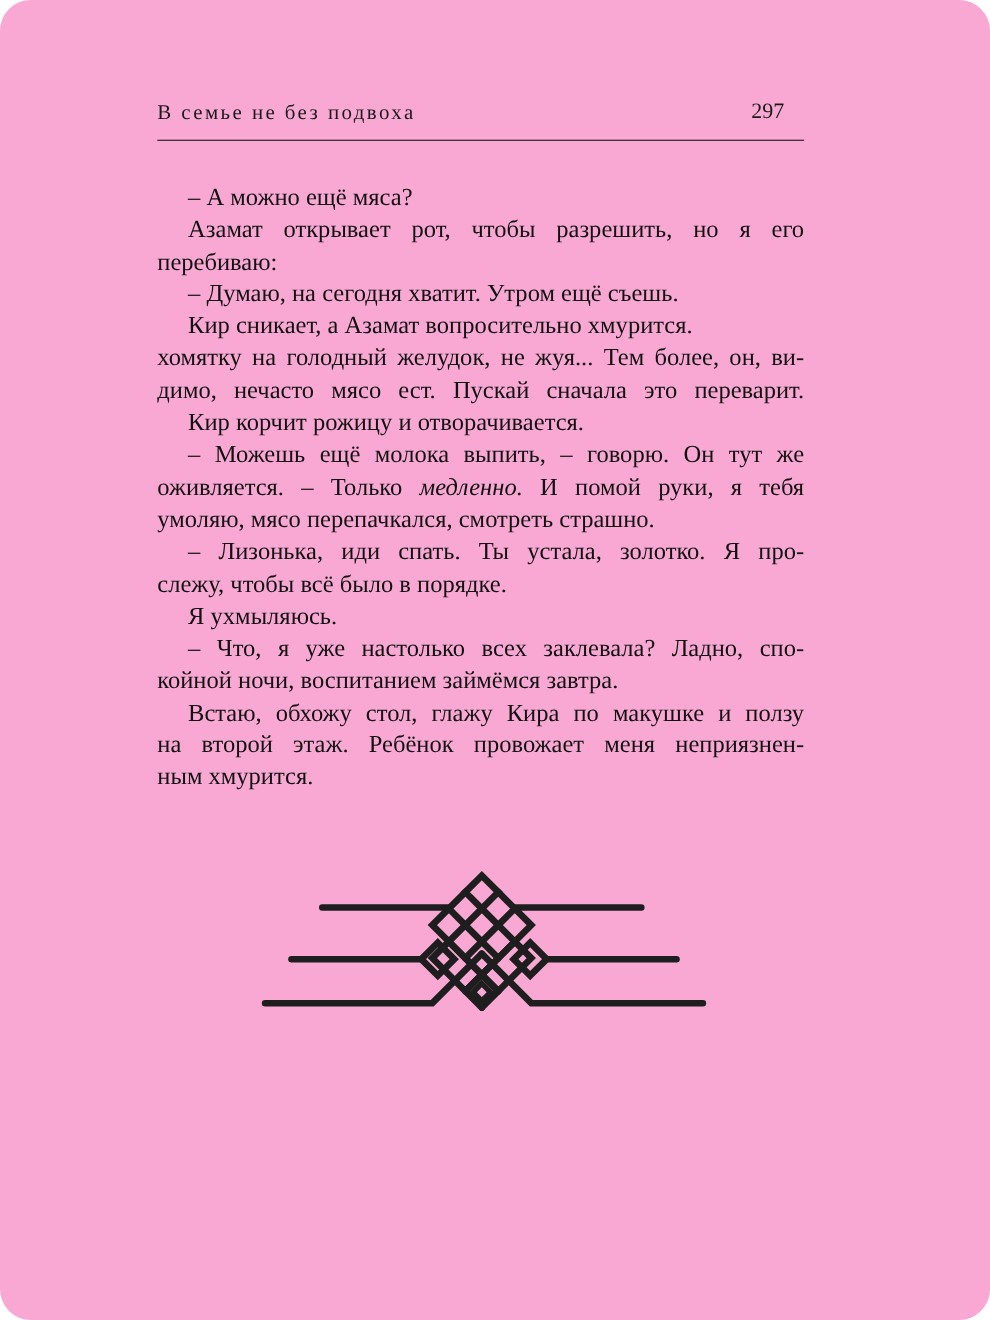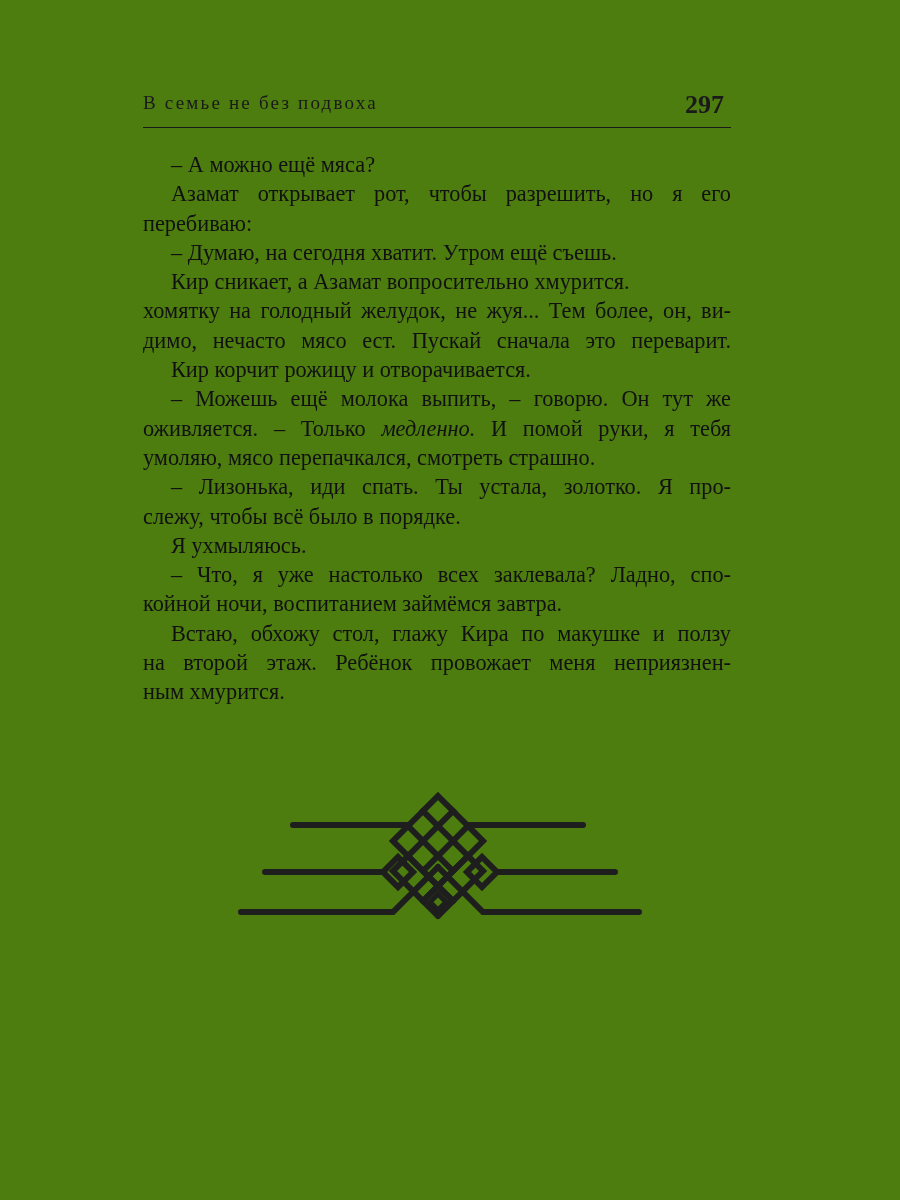--- a/index.html
+++ b/index.html
@@ -1,29 +1,29 @@
 <!DOCTYPE html>
 <html><head>
 <meta charset="utf-8">
 <style>
   html, body { margin: 0; padding: 0; background: #ffffff; }
   body { width: 900px; height: 1200px; position: relative; overflow: hidden; }
-  .page { position: absolute; left: 0; top: 0; width: 900px; height: 1200px; background: #4d7c0f; }
+  .page { position: absolute; left: 0; top: 0; width: 900px; height: 1200px; background: #f9a8d4; border-radius: 28px; }
   .running-head {
     position: absolute; left: 143px; top: 92px; width: 588px; height: 30px;
     font-family: "Liberation Serif", serif; color: #1a1a1a;
   }
   .running-title { position: absolute; left: 0; top: 0; font-size: 19px; letter-spacing: 2.2px; }
-  .page-number { position: absolute; right: 7px; top: -2px; font-size: 26px; font-weight: bold; }
+  .page-number { position: absolute; right: 18px; top: -2px; font-size: 20px; }
   .head-rule {
     position: absolute; left: 143px; top: 127px; width: 588px; height: 0;
     border-top: 1.5px solid #1a1a1a;
   }
   .body-text {
-    position: absolute; left: 143px; top: 150px; width: 588px;
+    position: absolute; left: 143px; top: 164px; width: 588px;
     font-family: "Liberation Serif", serif; font-size: 22.3px; line-height: 29.3px;
     color: #111; text-align: justify;
   }
   .line { display: block; white-space: nowrap; height: 29.3px; }
   .line.j { text-align: justify; text-align-last: justify; white-space: normal; }
   .line.indent { padding-left: 28px; }
   .em { font-style: italic; }
   .ornament { position: absolute; left: 235px; top: 788px; width: 410px; height: 140px; }
 </style>
 </head>

